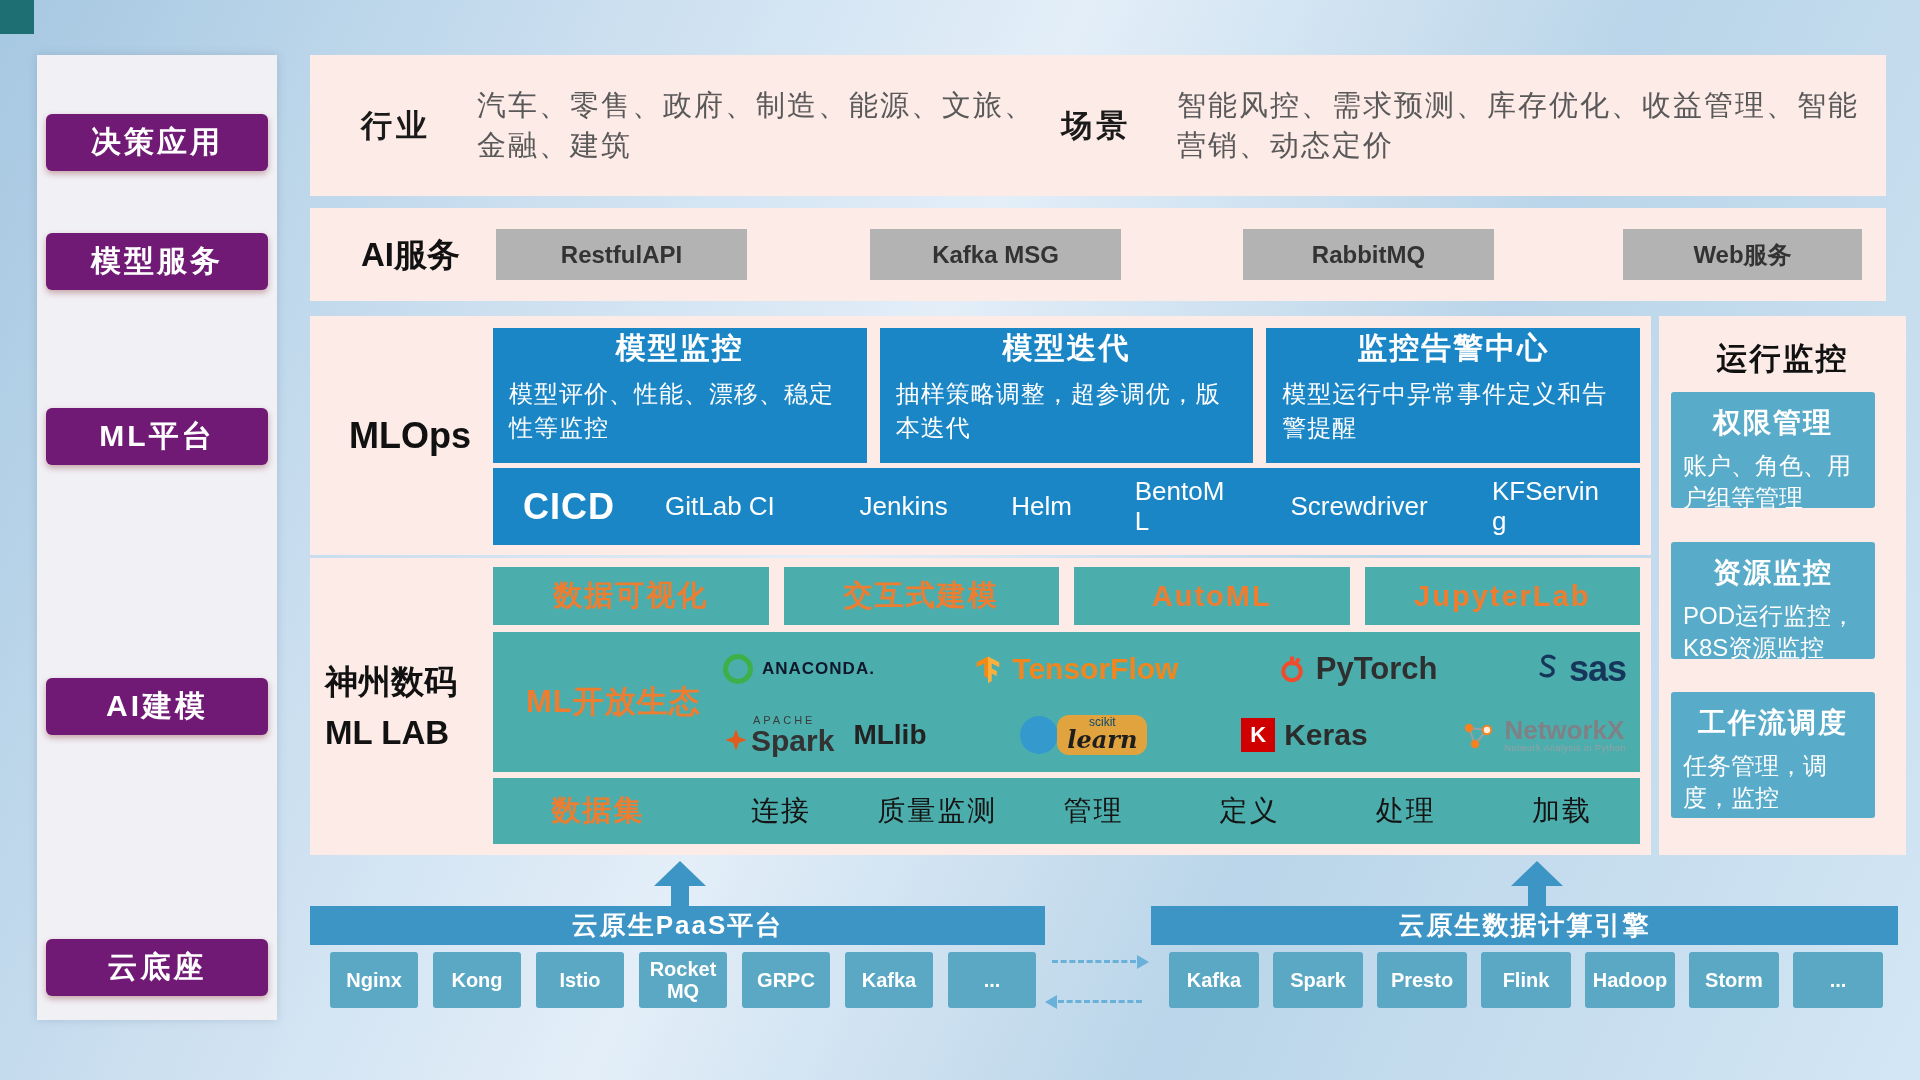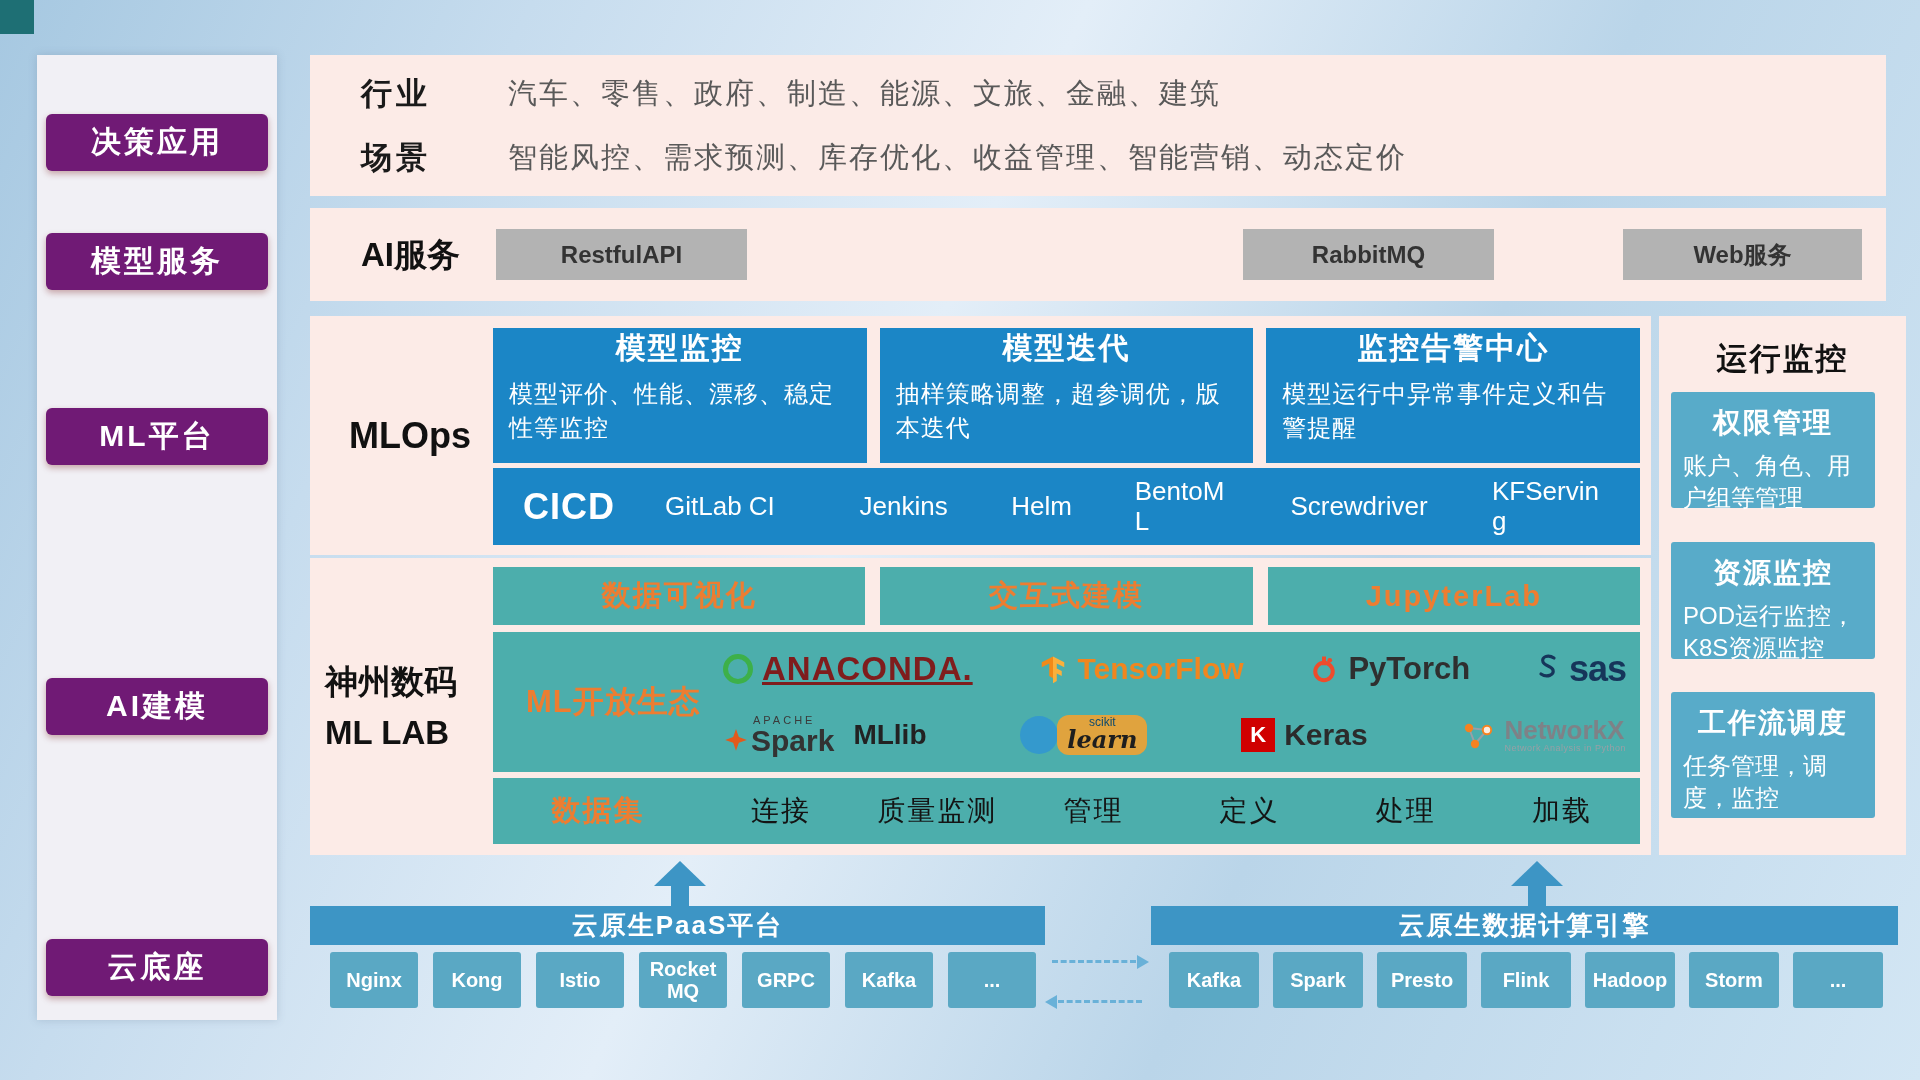--- a/index.html
+++ b/index.html
@@ -17,21 +17,21 @@
     background:#f1f0f5; box-shadow:0 0 8px rgba(90,110,140,.25); }
   .red-btn { position:absolute; left:9px; width:222px; height:57px; background:#701a75;
     border-radius:6px; color:#fff; font-size:30px; font-weight:700; letter-spacing:3px;
     display:flex; align-items:center; justify-content:center;
     box-shadow:0 3px 6px rgba(120,30,30,.35); }
 
   .panel { position:absolute; background:#fcebe7; }
 
   
   .industry { left:310px; top:55px; width:1576px; height:141px;
-    display:flex; flex-direction:column; justify-content:center; gap:22px; padding-left:51px; }
+    display:flex; flex-direction:row; justify-content:center; gap:22px; padding-left:51px; }
   .ind-row { display:flex; align-items:center; }
   .ind-label { width:147px; font-size:31px; font-weight:700; color:#1a1a1a; letter-spacing:4px; }
   .ind-text { font-size:29px; color:#595959; letter-spacing:2px; }
 
   
   .service { left:310px; top:208px; width:1576px; height:93px; }
   .svc-label { position:absolute; left:51px; top:50%; transform:translateY(-50%);
     font-size:33px; font-weight:700; color:#111; }
   .gray-btn { position:absolute; top:21px; height:51px; background:#b3b3b3; color:#333;
     font-size:24px; font-weight:700; display:flex; align-items:center; justify-content:center; }
@@ -74,21 +74,21 @@
     color:#ed7d31; font-size:29px; font-weight:700; letter-spacing:2px; }
   .eco-box { position:absolute; left:183px; top:74px; width:1147px; height:140px; }
   .eco-label { position:absolute; left:33px; top:50%; transform:translateY(-50%);
     font-size:31px; font-weight:700; color:#ed7d31; letter-spacing:1px; }
   .eco-logos { position:absolute; left:230px; right:14px; top:4px; bottom:4px;
     display:flex; flex-direction:column; justify-content:space-around; }
   .eco-row { display:flex; align-items:center; justify-content:space-between; }
   .logo { display:flex; align-items:center; gap:9px; }
 
   .ana-ring { width:30px; height:30px; border:5px solid #3db049; border-radius:50%; display:inline-block; }
-  .ana-text { color:#7f1d1d; font-size:33px; font-weight:800; letter-spacing:1px;text-decoration:underline; }
+  .ana-text { color:#0f172a; font-size:17px; font-weight:800; letter-spacing:1px; }
   .tf-text { color:#f0861f; font-size:30px; font-weight:700; }
   .pt-text { color:#2f2f2f; font-size:31px; font-weight:600; }
   .sas-text { color:#16355a; font-size:36px; font-weight:800; letter-spacing:-1px; }
   .spark-wrap { display:flex; flex-direction:column; align-items:flex-start; line-height:1; }
   .apache { font-size:11px; letter-spacing:3px; color:#3a3a3a; margin-left:30px; }
   .spark-row { display:flex; align-items:center; gap:2px; }
   .spark-text { font-size:30px; font-weight:800; color:#333; }
   .mllib-text { font-size:28px; font-weight:600; color:#222; margin-left:10px; }
   .sk-circle { width:38px; height:38px; background:#3499cd; border-radius:50%; display:inline-block; }
   .sk-blob { background:#e0a33e; border-radius:12px; padding:1px 10px 3px; margin-left:-10px;
@@ -161,20 +161,21 @@
     </div>
     <div class="ind-row">
       <div class="ind-label">场景</div>
       <div class="ind-text">智能风控、需求预测、库存优化、收益管理、智能营销、动态定价</div>
     </div>
   </section>
 
   <section class="panel service">
     <div class="svc-label">AI服务</div>
     <div class="gray-btn" style="left:186px;width:251px">RestfulAPI</div>
+    <div class="gray-btn" style="left:560px;width:251px">Kafka MSG</div>
     <div class="gray-btn" style="left:1313px;width:239px">Web服务</div>
     <div class="gray-btn" style="left:933px;width:251px">RabbitMQ</div>
   </section>
 
   <section class="panel mlops">
     <div class="mlops-label">MLOps</div>
     <div class="mlops-cards">
       <div class="blue-card">
         <div class="t">模型监控</div>
         <div class="d">模型评价、性能、漂移、稳定性等监控</div>
@@ -219,20 +220,21 @@
 
   <section class="panel mllab">
     <div class="mllab-label">
       <div>神州数码</div>
       <div>ML LAB</div>
     </div>
 
     <div class="top-tools">
       <div class="teal-box top-tool">数据可视化</div>
       <div class="teal-box top-tool">交互式建模</div>
+      <div class="teal-box top-tool">AutoML</div>
       <div class="teal-box top-tool">JupyterLab</div>
     </div>
 
     <div class="teal-box eco-box">
       <div class="eco-label">ML开放生态</div>
       <div class="eco-logos">
         <div class="eco-row">
           <span class="logo">
             <span class="ana-ring"></span>
             <span class="ana-text">ANACONDA.</span>

